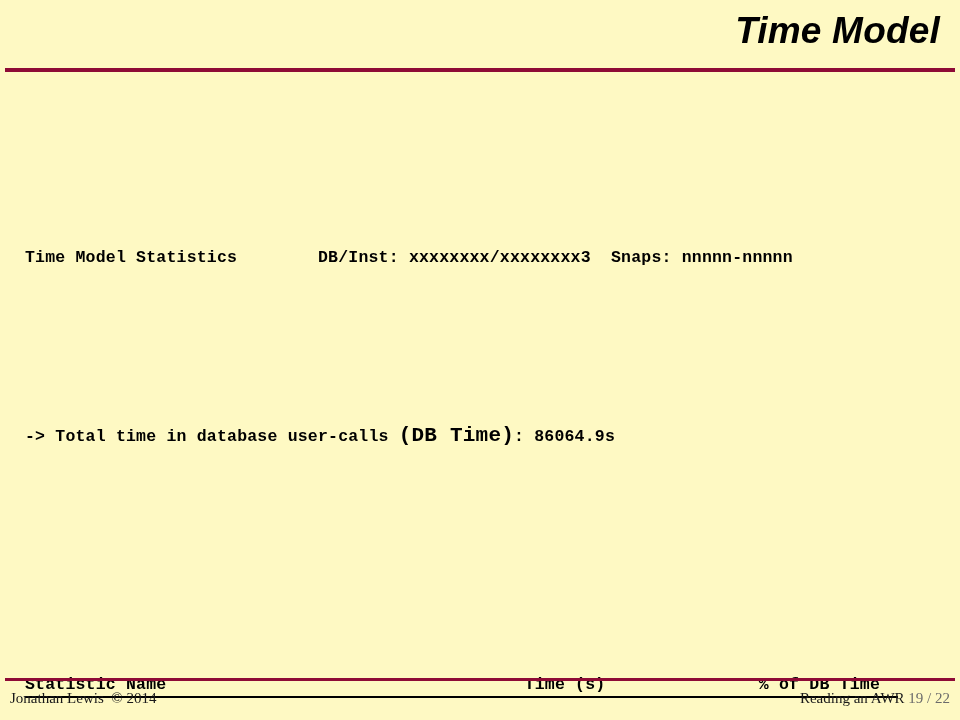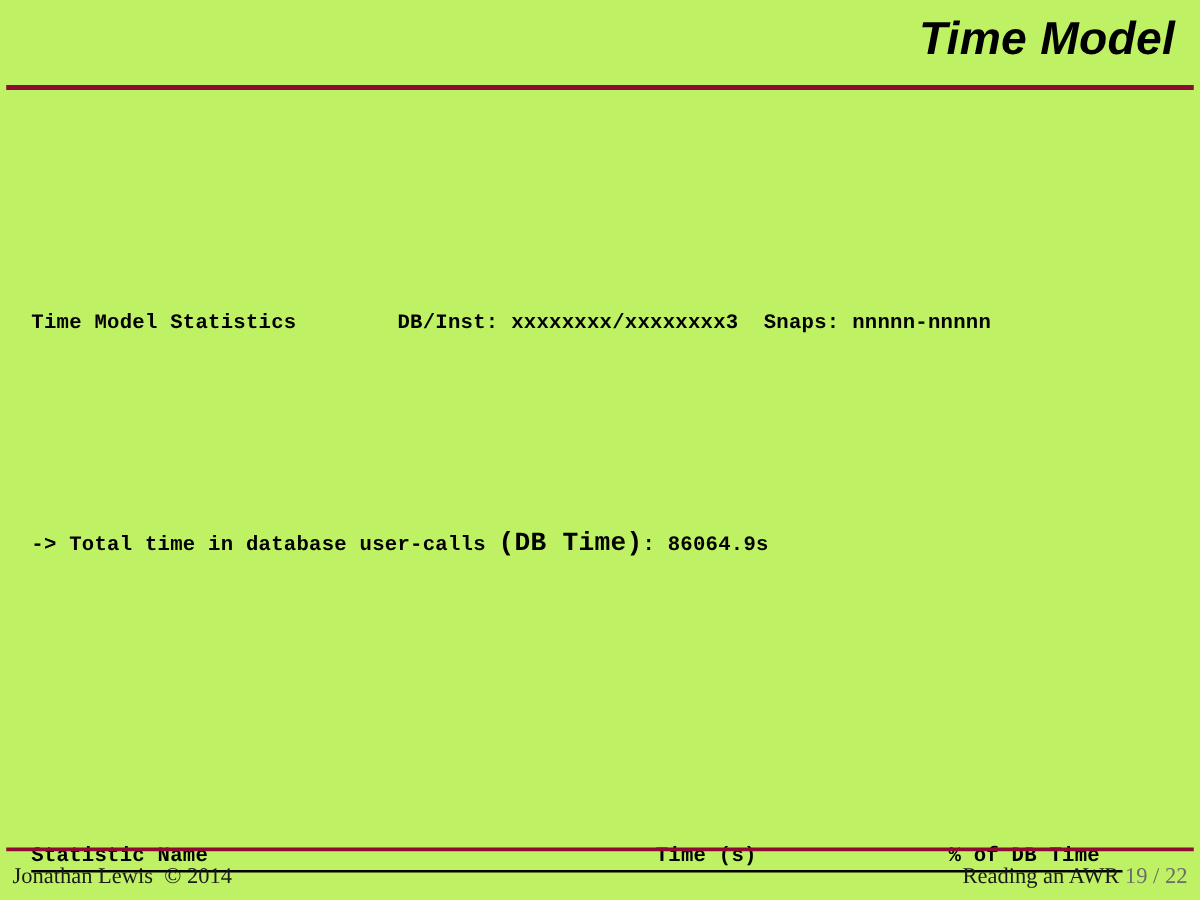--- a/index.html
+++ b/index.html
@@ -12,21 +12,21 @@
     height: 720px;
     overflow: hidden;
     font-family: "Liberation Sans", sans-serif;
     -webkit-font-smoothing: antialiased;
   }
 
   .slide {
     position: relative;
     width: 960px;
     height: 720px;
-    background: #bef264;
+    background: #fef9c3;
   }
 
   
   .title-area {
     position: absolute;
     left: 0;
     top: 8px;
     width: 940px;
     text-align: right;
   }
@@ -113,21 +113,21 @@
     height: 3px;
     background: #8E0B36;
   }
   .footer {
     position: absolute;
     left: 10px;
     top: 690px;
     width: 940px;
     height: 24px;
     font-family: "Liberation Serif", serif;
-    font-size: 18px;
+    font-size: 15px;
     color: #1a1a1a;
   }
   .footer-left {
     position: absolute;
     left: 0;
     top: 0;
     white-space: pre;
   }
   .footer-right {
     position: absolute;

